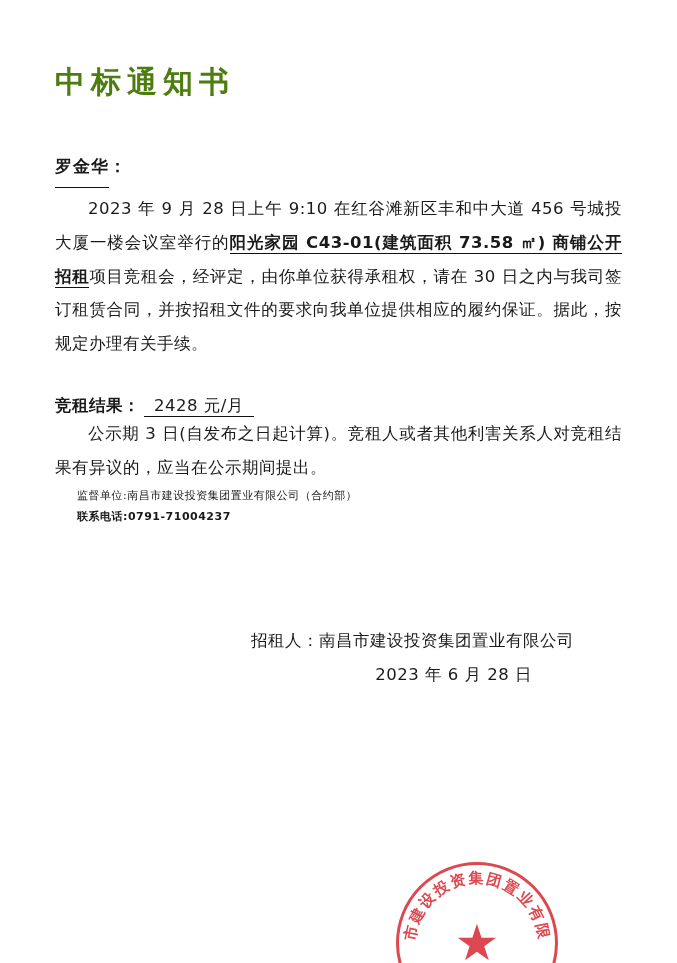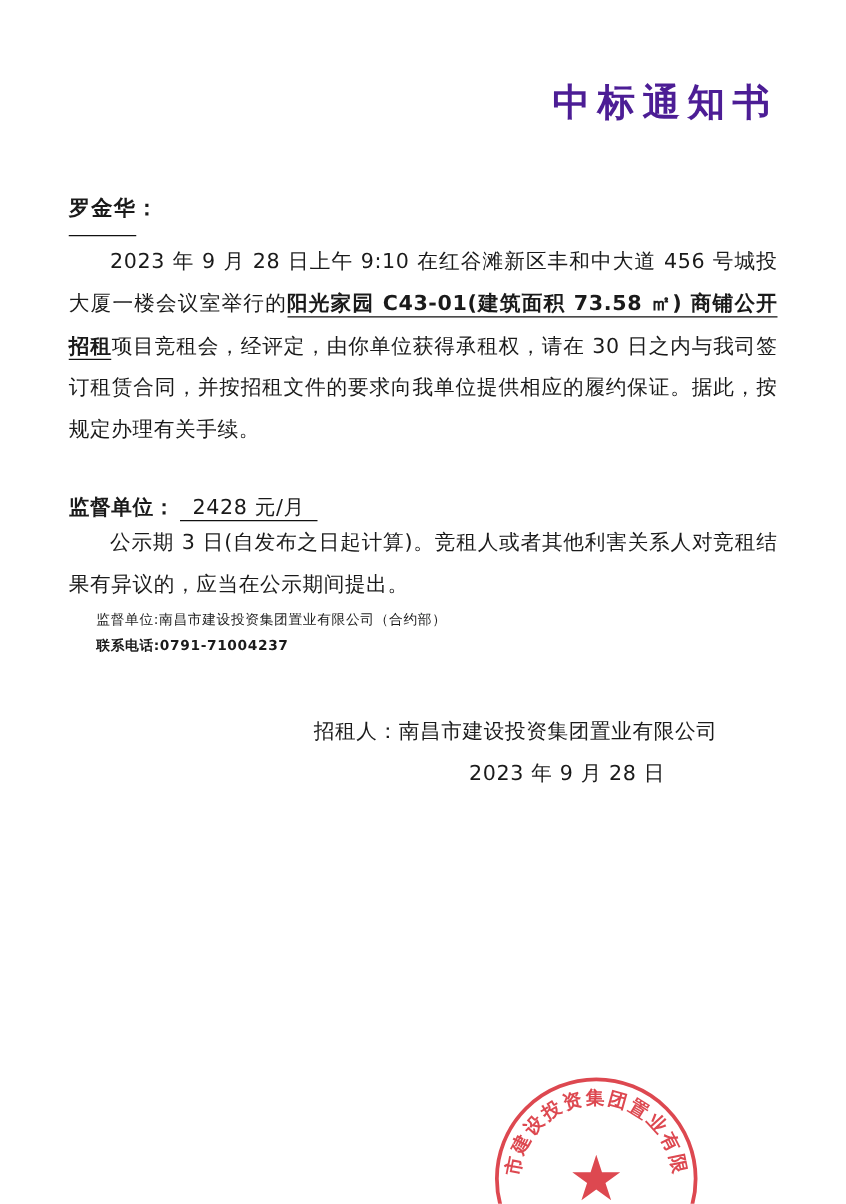--- a/index.html
+++ b/index.html
@@ -16,28 +16,28 @@
     color: #1a1a1a;
   }
   .page {
     position: relative;
     width: 677px;
     height: 963px;
     box-sizing: border-box;
     padding: 0 55px;
   }
   .doc-title {
-    text-align: right;
+    text-align: left;
     font-family: "DejaVu Serif", "Liberation Serif", serif;
     font-weight: bold;
     font-size: 30px;
     letter-spacing: 6px;
     margin-top: 62px;
     margin-bottom: 0;
-    color: #4c1d95;
+    color: #4d7c0f;
   }
   .addressee {
     margin-top: 52px;
     font-size: 17px;
     font-weight: bold;
     letter-spacing: 1px;
     display: inline-block;
   }
   .addressee .u {
     border-bottom: 1.5px solid #111;
@@ -85,21 +85,21 @@
     line-height: 1.95;
     letter-spacing: 0.5px;
   }
   .supervisor {
     text-indent: 2em;
   }
   .phone {
     font-weight: bold;
   }
   .signature {
-    margin-top: 40px;
+    margin-top: 96px;
     text-align: right;
     font-size: 16.5px;
     line-height: 2.1;
     letter-spacing: 0.5px;
     padding-right: 48px;
     position: relative;
     z-index: 1;
   }
   .sig-date {
     padding-right: 42px;
@@ -157,35 +157,35 @@
     <span class="addressee">
       <span class="u">罗金华</span><span>：</span>
     </span>
   </div>
 
   <div class="body-block indent">
     <span>2023 年 9 月 28 日上午 9:10 在红谷滩新区丰和中大道 456 号城投大厦一楼会议室举行的</span><span class="u-line bold">阳光家园 C43-01(建筑面积 73.58 ㎡) 商铺公开招租</span><span>项目竞租会，经评定，由你单位获得承租权，请在 30 日之内与我司签订租赁合同，并按招租文件的要求向我单位提供相应的履约保证。据此，按规定办理有关手续。</span>
   </div>
 
   <div class="result-row">
-    <span class="result-label">监督单位：</span><span class="result-value">2428 元/月</span>
+    <span class="result-label">竞租结果：</span><span class="result-value">2428 元/月</span>
   </div>
 
   <div class="notice-block indent">公示期 3 日(自发布之日起计算)。竞租人或者其他利害关系人对竞租结果有异议的，应当在公示期间提出。</div>
 
   <div class="contact-block">
     <div class="supervisor">监督单位:南昌市建设投资集团置业有限公司（合约部）</div>
     <div class="phone supervisor">联系电话:0791-71004237</div>
   </div>
 
   <div class="signature">
     <div>
       <span>招租人：</span><span>南昌市建设投资集团置业有限公司</span>
     </div>
-    <div class="sig-date">2023 年 9 月 28 日</div>
+    <div class="sig-date">2023 年 6 月 28 日</div>
   </div>
 
   <div class="seal">
     <div class="seal-inner">
       <svg class="seal-arc" viewBox="0 0 156 156">
         <defs>
           <path id="arcpath" d="M 16,80 A 62,62 0 0 1 140,80"></path>
         </defs>
         <text>
           <textPath href="#arcpath" startOffset="50%" text-anchor="middle" id="sealArcText">南昌市建设投资集团置业有限公司</textPath>

